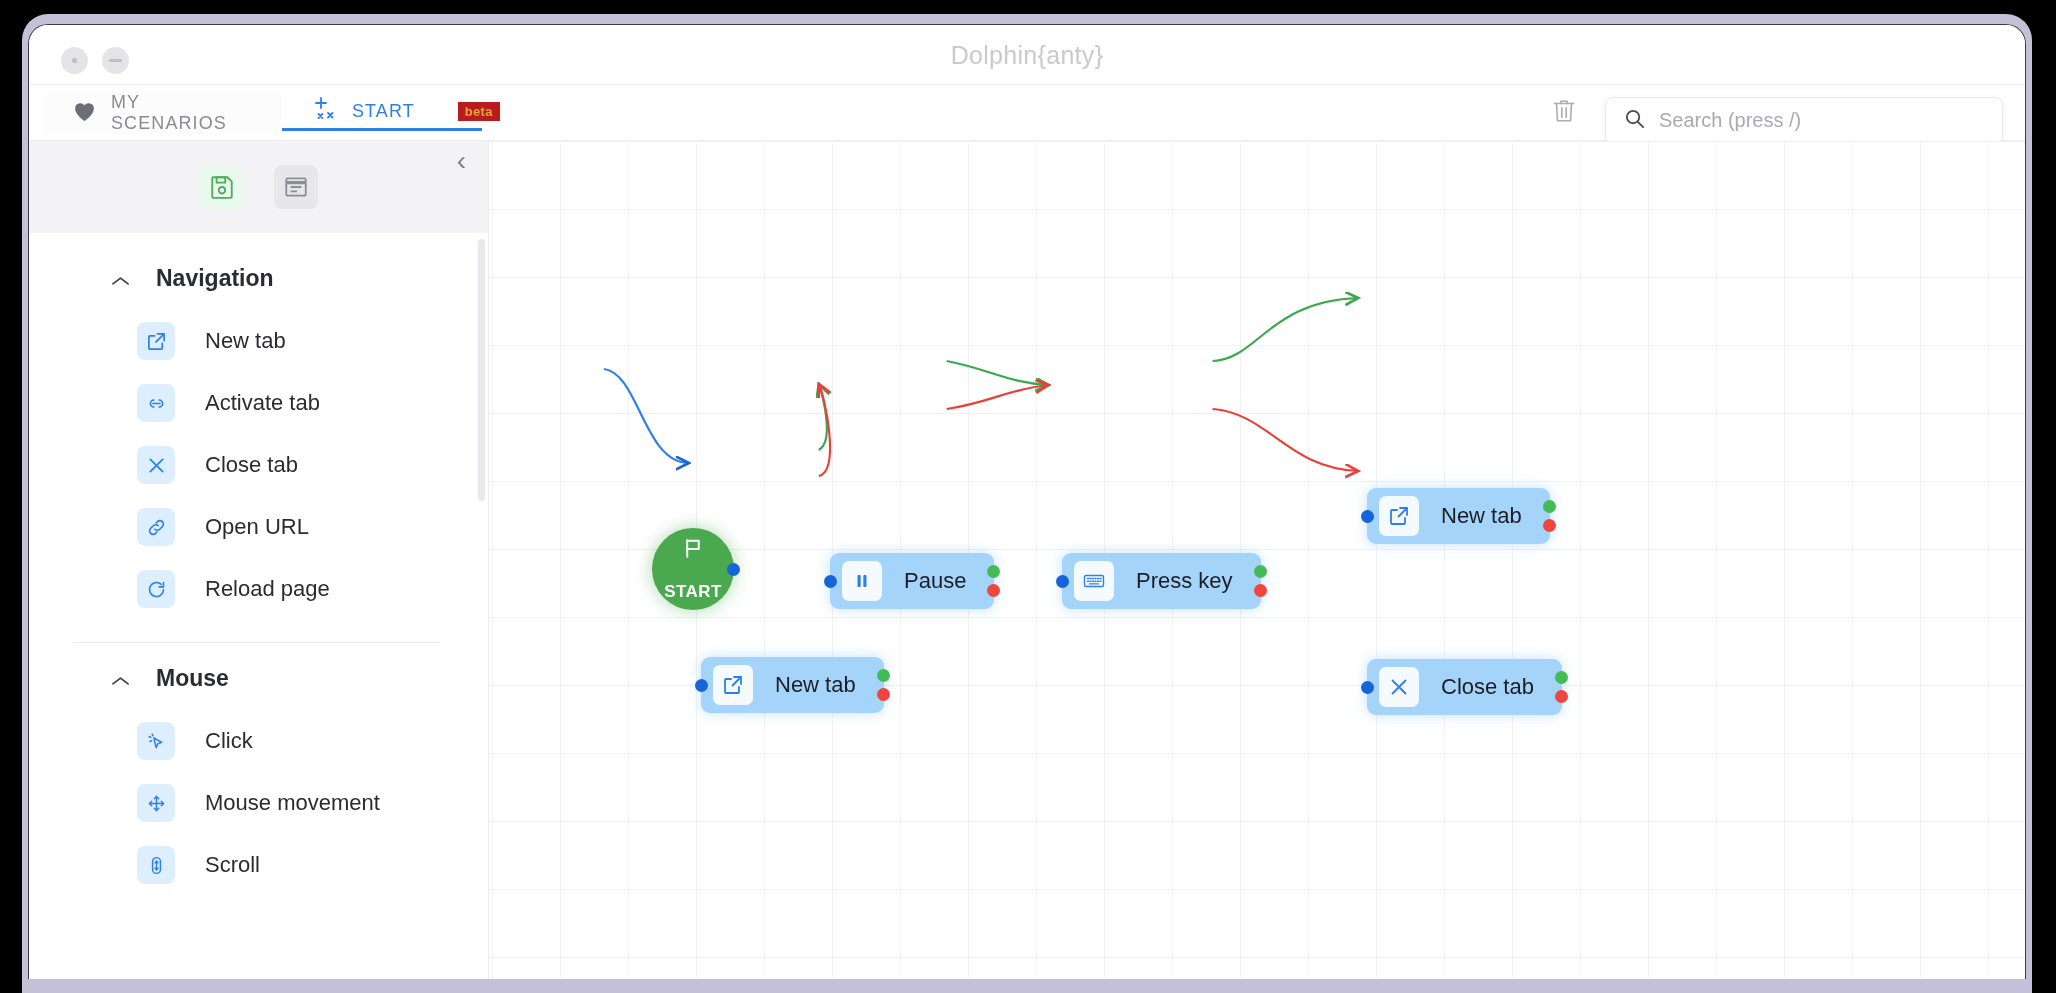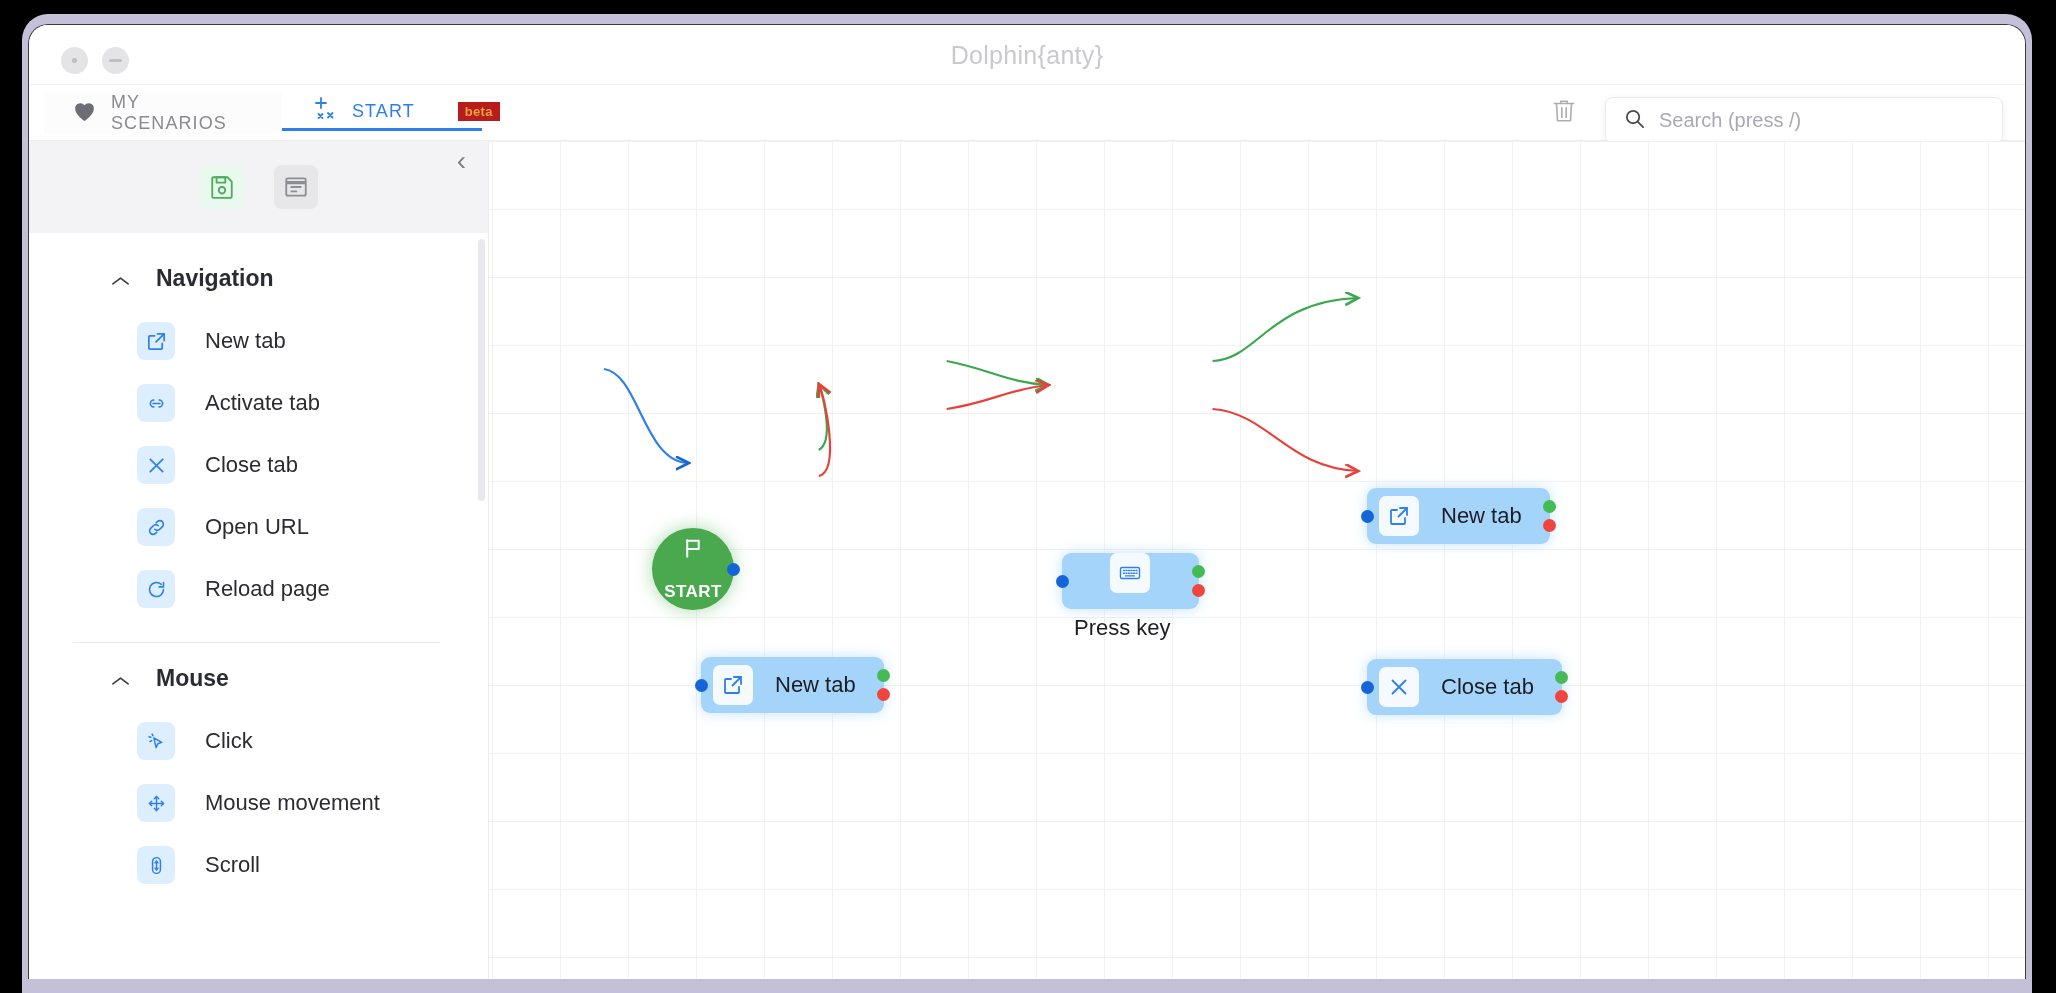--- a/index.html
+++ b/index.html
@@ -584,22 +584,34 @@
                 <path d="M19 3 L10.5 11.5"></path>
               <path d="M17 13 v5 a1 1 0 0 1 -1 1 H4 a1 1 0 0 1 -1 -1 V6 a1 1 0 0 1 1 -1 h5"></path>
             </svg>
           </span>
           <span class="node-label">New tab</span>
           <span class="port port-in"></span>
           <span class="port port-ok"></span>
           <span class="port port-err"></span>
         </div>
 
-
-        <div class="node" style="left:573px; top:412px;flex-direction:column;">
+        <div class="node" style="left:341px; top:412px;">
+          <span class="node-icon">
+            <svg width="20" height="20" viewBox="0 0 20 20" fill="#2f7fea">
+              <rect x="5.5" y="4" width="3.2" height="12" rx="1"></rect>
+              <rect x="11.3" y="4" width="3.2" height="12" rx="1"></rect>
+            </svg>
+          </span>
+          <span class="node-label">Pause</span>
+          <span class="port port-in"></span>
+          <span class="port port-ok"></span>
+          <span class="port port-err"></span>
+        </div>
+
+        <div class="node" style="left:573px; top:412px;">
           <span class="node-icon">
             <svg width="24" height="24" viewBox="0 0 24 24" fill="none" stroke="#2f7fea" stroke-width="1.4" stroke-linecap="round">
               <rect x="2.5" y="6.5" width="19" height="11" rx="1.6"></rect>
               <path d="M5.5 9.5 h1 M8 9.5 h1 M10.5 9.5 h1 M13 9.5 h1 M15.5 9.5 h1 M18 9.5 h1"></path>
               <path d="M5.5 12.2 h1 M8 12.2 h1 M10.5 12.2 h1 M13 12.2 h1 M15.5 12.2 h1 M18 12.2 h1"></path>
               <path d="M7.5 14.9 h9"></path>
             </svg>
           </span>
           <span class="node-label">Press key</span>
           <span class="port port-in"></span>

